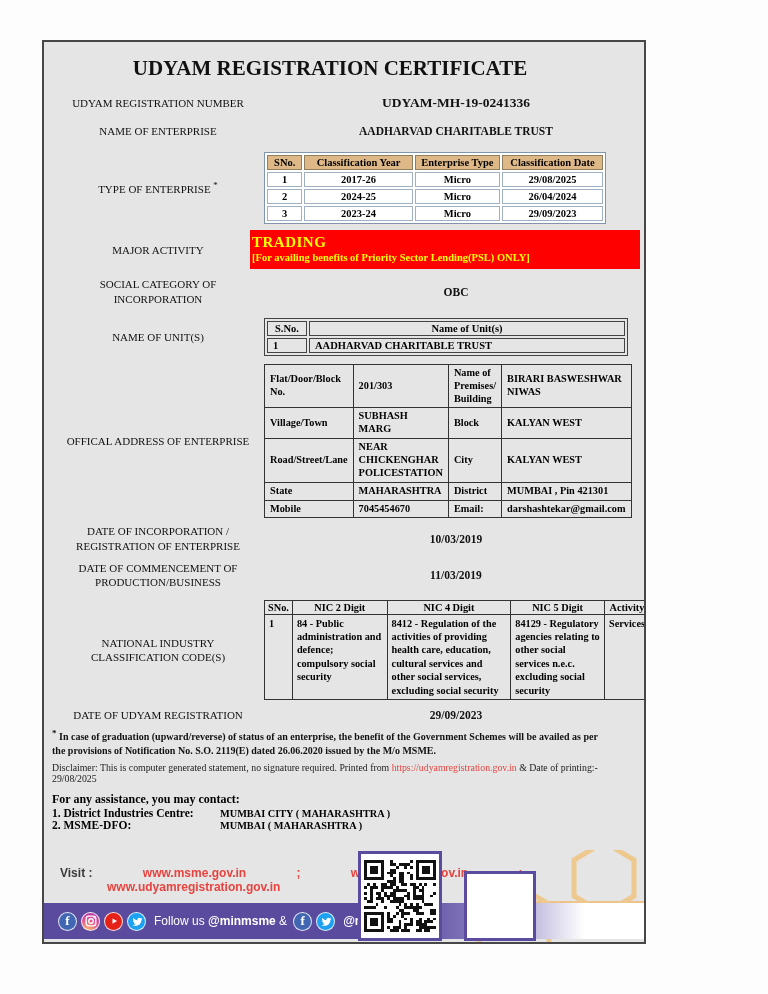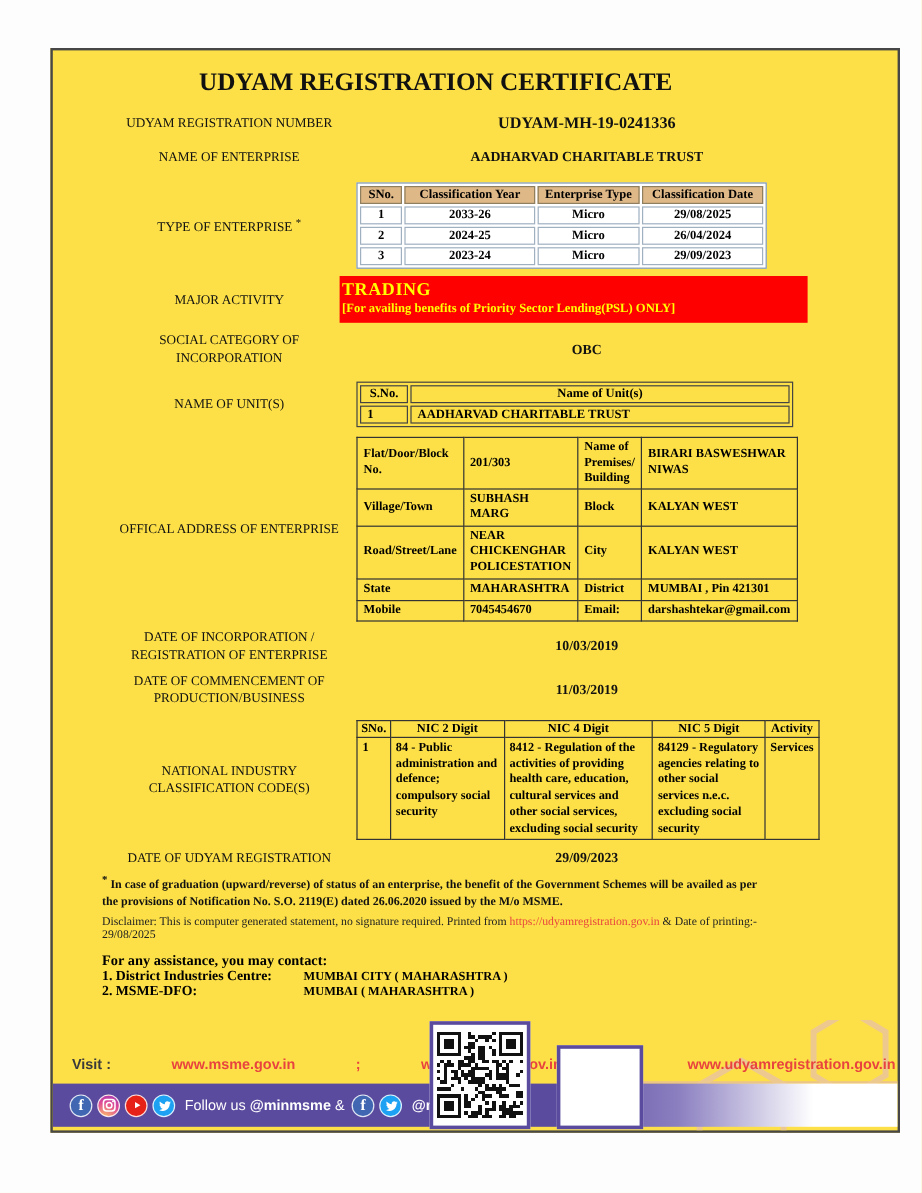--- a/index.html
+++ b/index.html
@@ -1,17 +1,17 @@
 <!DOCTYPE html>
 <html><head>
 <meta charset="utf-8">
 <style>
   html,body{margin:0;padding:0;background:#fdfdfd;width:768px;height:994px;font-family:"Liberation Serif",serif;}
-  .page{position:absolute;left:42px;top:40px;width:708px;height:904px;background:#fde047;
-        border:2px solid #474747;box-sizing:border-box;overflow:hidden;padding-left:33px;}
+  .page{position:absolute;left:42px;top:40px;width:604px;height:904px;background:#e5e5e5;
+        border:2px solid #474747;box-sizing:border-box;overflow:hidden;}
   .content{padding:0 0 0 8px;}
   .title{margin-top:14px;width:556px;text-align:center;font-size:21px;font-weight:bold;color:#111;}
   .row{display:flex;align-items:center;}
   .lbl{width:212px;text-align:center;font-weight:normal;font-size:11px;line-height:1.3;color:#111;
        padding:0 8px;box-sizing:border-box;flex:none;}
   .lbl sup{font-size:9px;}
   .val{width:384px;flex:none;}
   .ctr{text-align:center;font-weight:bold;font-size:11.5px;color:#111;padding-right:24px;}
   .big{font-size:13.5px;}
   
@@ -100,21 +100,21 @@
               <tr>
                 <th>SNo.</th>
                 <th>Classification Year</th>
                 <th>Enterprise Type</th>
                 <th>Classification Date</th>
               </tr>
             </thead>
           <tbody>
               <tr>
                 <td>1</td>
-                <td>2033-26</td>
+                <td>2017-26</td>
                 <td>Micro</td>
                 <td>29/08/2025</td>
               </tr>
               <tr>
                 <td>2</td>
                 <td>2024-25</td>
                 <td>Micro</td>
                 <td>26/04/2024</td>
               </tr>
               <tr>

